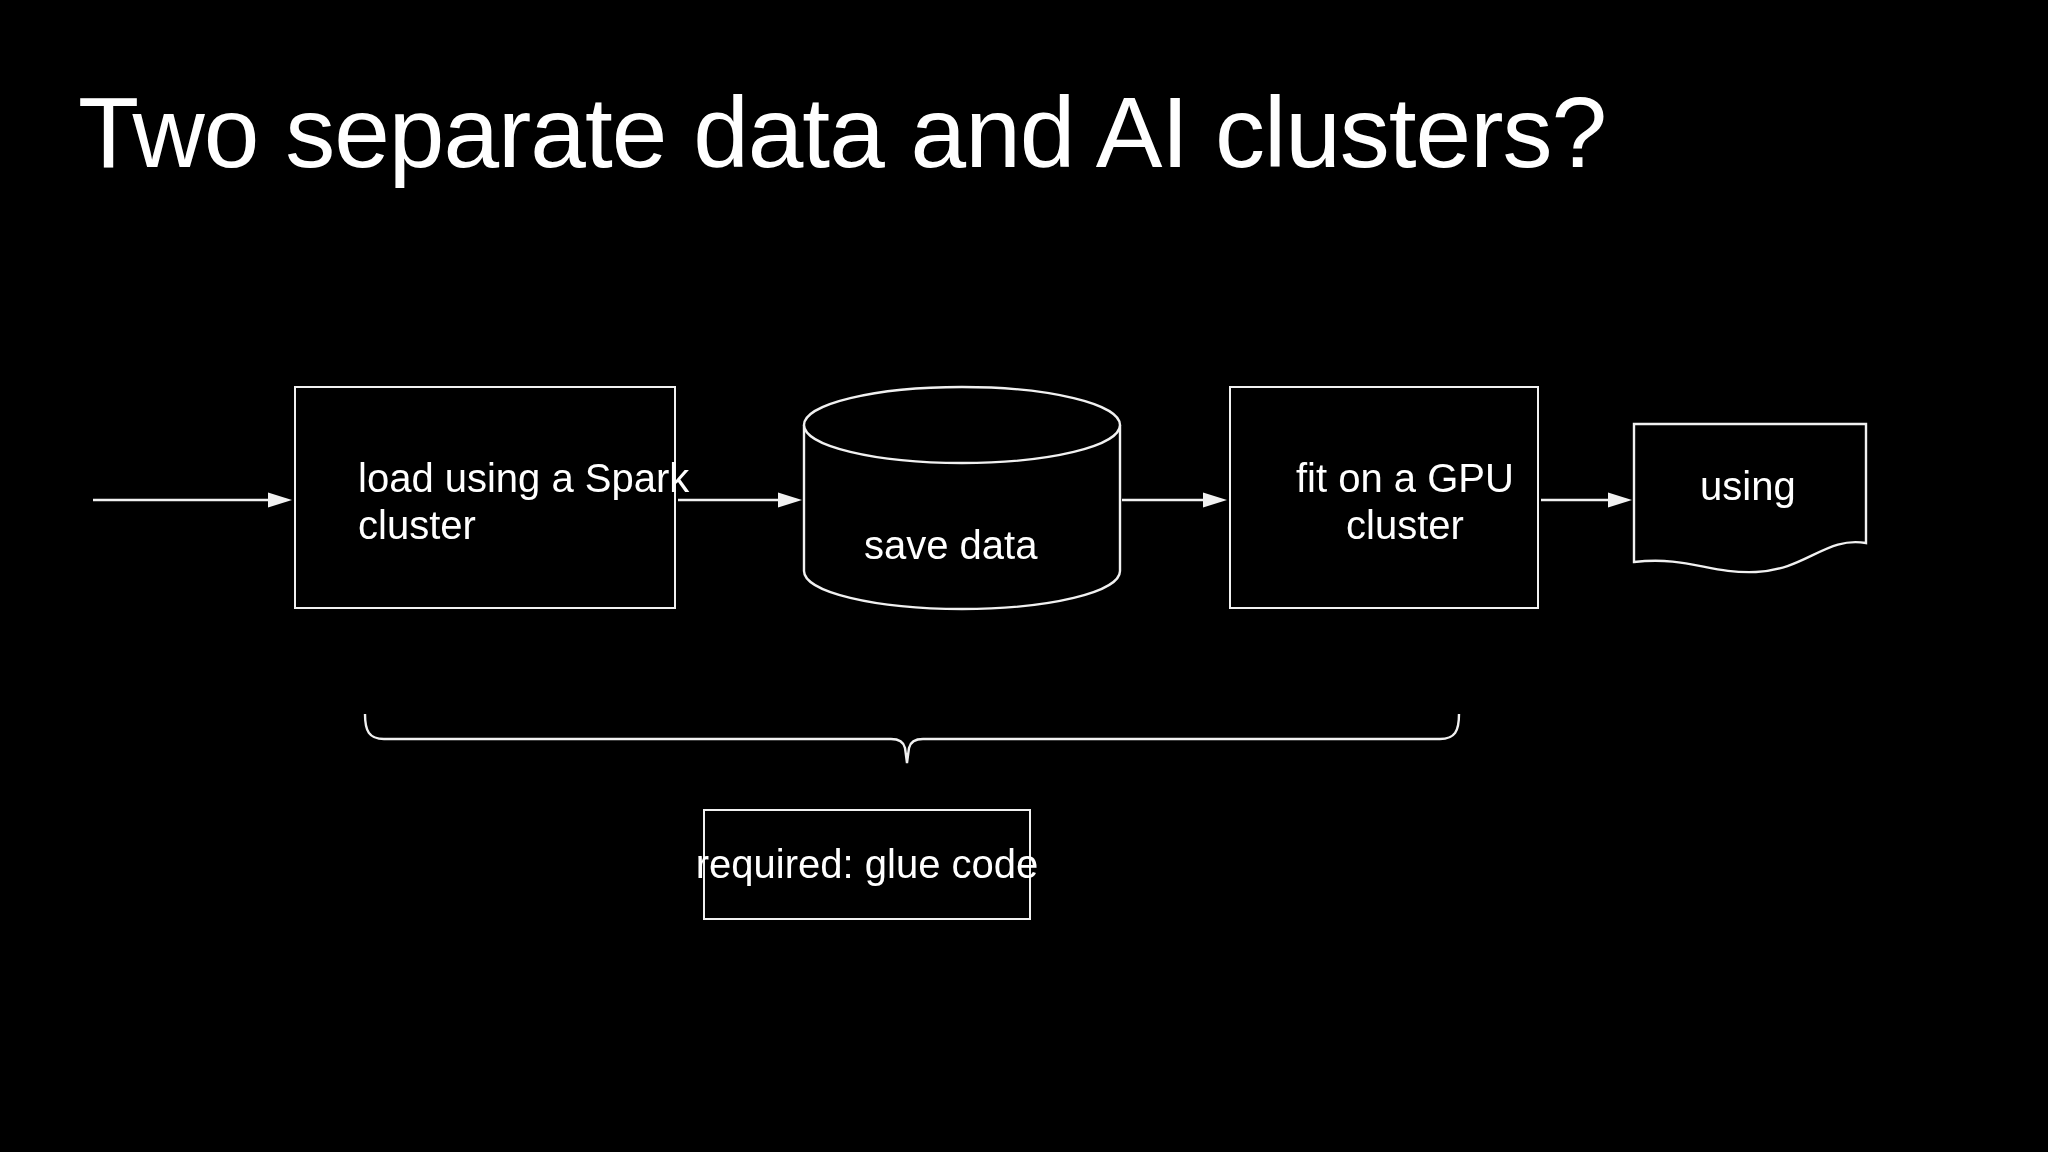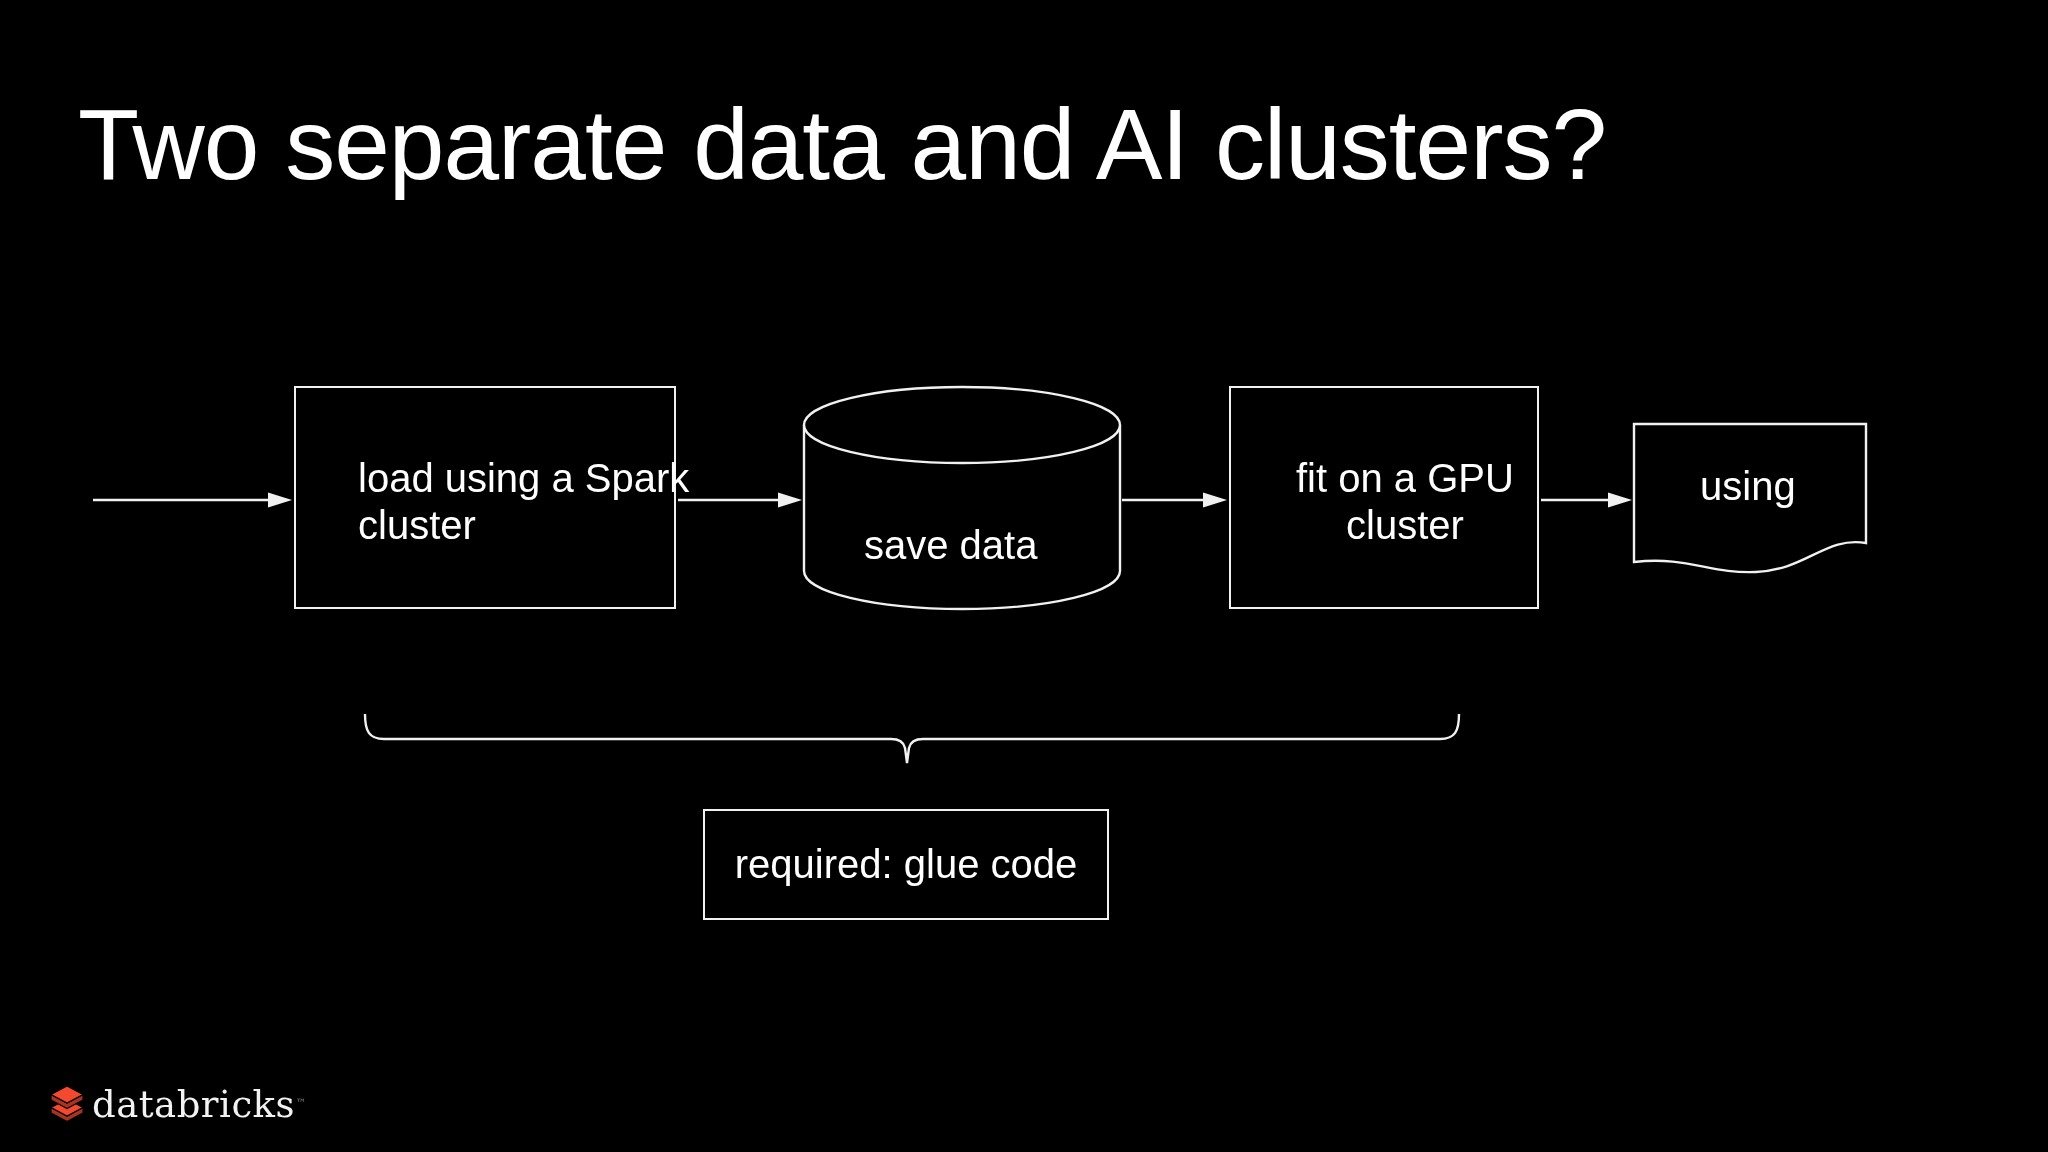--- a/index.html
+++ b/index.html
@@ -23,21 +23,20 @@
   .slide-title {
     position: absolute;
     left: 78px;
     top: 72px;
     font-size: 100px;
     font-weight: 300;
     letter-spacing: -1px;
     line-height: 120px;
     color: var(--text);
     white-space: nowrap;
-    margin-top: 12px;
   }
   .svg-layer {
     position: absolute;
     left: 0; top: 0;
     width: 2048px; height: 1152px;
   }
   .shape-stroke {
     stroke: var(--stroke);
     stroke-width: 2.4;
     fill: none;
@@ -48,21 +47,21 @@
     fill: var(--background);
   }
   .arrow-head { fill: var(--stroke); stroke: none; }
   .node-box {
     position: absolute;
     border: 2px solid var(--stroke);
     background: var(--background);
   }
   .box-spark  { left: 294px;  top: 386px; width: 382px; height: 223px; }
   .box-gpu    { left: 1229px; top: 386px; width: 310px; height: 223px; }
-  .box-glue   { left: 703px;  top: 809px; width: 406px; height: 111px;
+  .box-glue   { left: 703px;  top: 809px; width: 328px; height: 111px;
                 display: flex; align-items: center; justify-content: center; }
   .node-label {
     position: absolute;
     font-size: 40px;
     line-height: 47px;
     color: var(--text);
     white-space: nowrap;
     margin-left: 44px;
   }
   .label-spark { left: 314px;  top: 455px; }
@@ -161,25 +160,14 @@
     <div>fit on a GPU</div>
     <div>cluster</div>
   </div>
 
   <div class="node-label label-model">using</div>
 
   <div class="node-box box-glue">
     <span class="label-glue">required: glue code</span>
   </div>
 
-  <div class="footer-logo">
-    <svg class="logo-icon" viewBox="0 0 34 38">
-
-      <path class="logo-face-side" d="M 1 22.5 L 17 31 L 33 22.5 L 33 28 L 17 36.5 L 1 28 Z"></path>
-      <path class="logo-face-top" d="M 17 14 L 33 22.5 L 17 31 L 1 22.5 Z"></path>
-
-      <path class="logo-face-side" d="M 1 9.5 L 17 18 L 33 9.5 L 33 15 L 17 23.5 L 1 15 Z"></path>
-      <path class="logo-face-top" d="M 17 1 L 33 9.5 L 17 18 L 1 9.5 Z"></path>
-    </svg>
-    <div class="logo-wordmark"><span>databricks</span><span class="trademark-mark">™</span></div>
-  </div>
 
 </div>
 
 </body></html>

